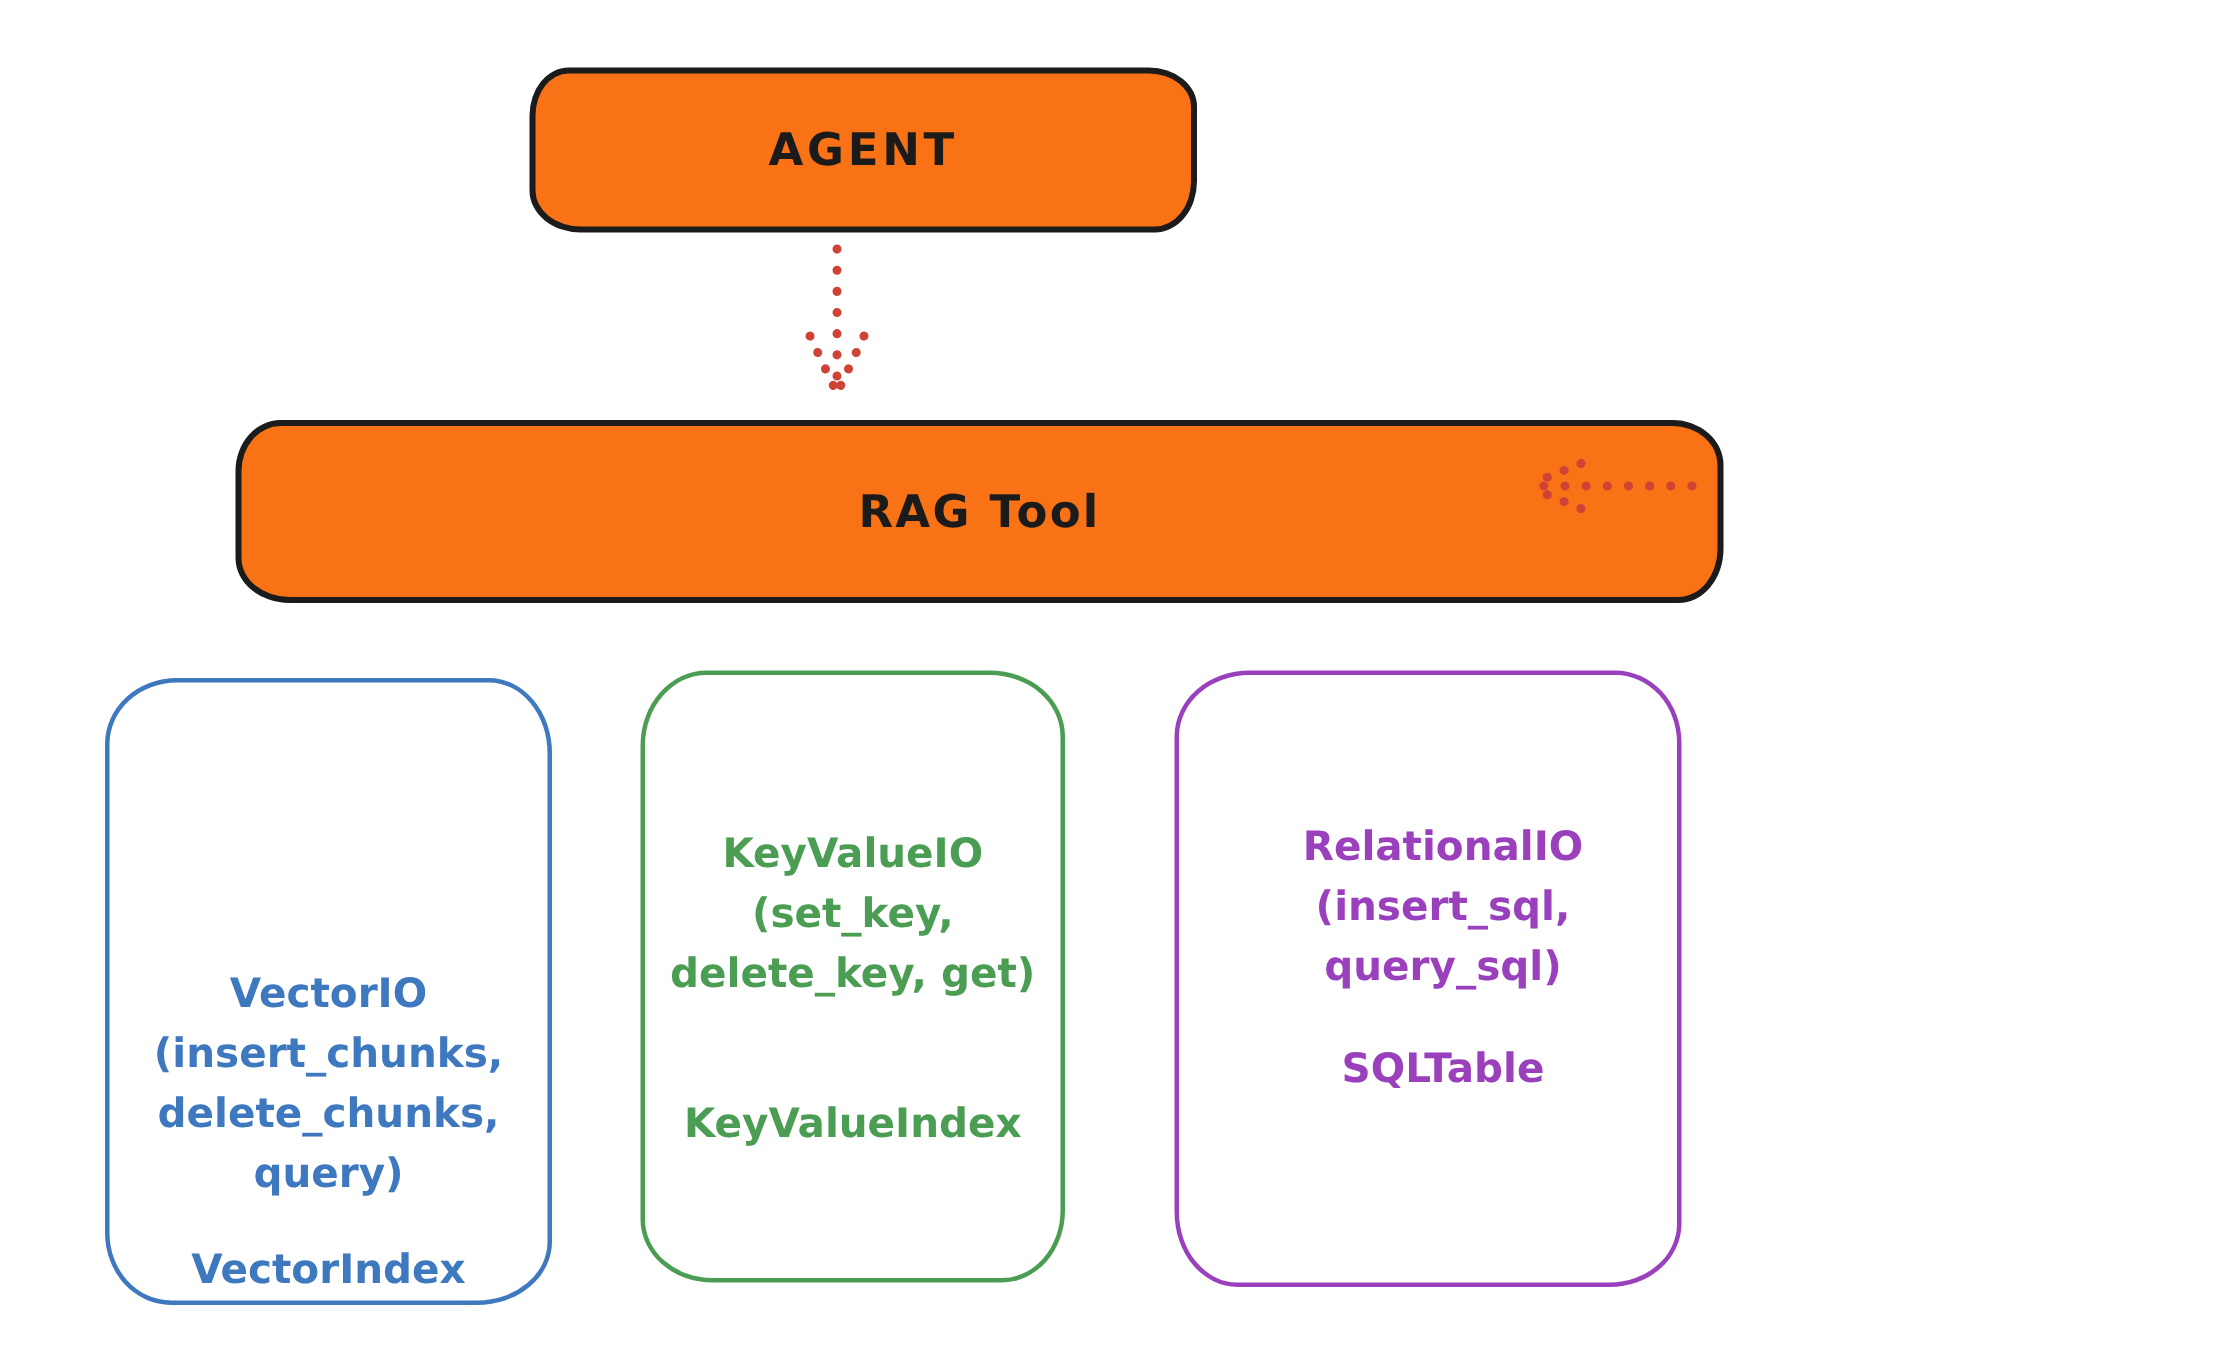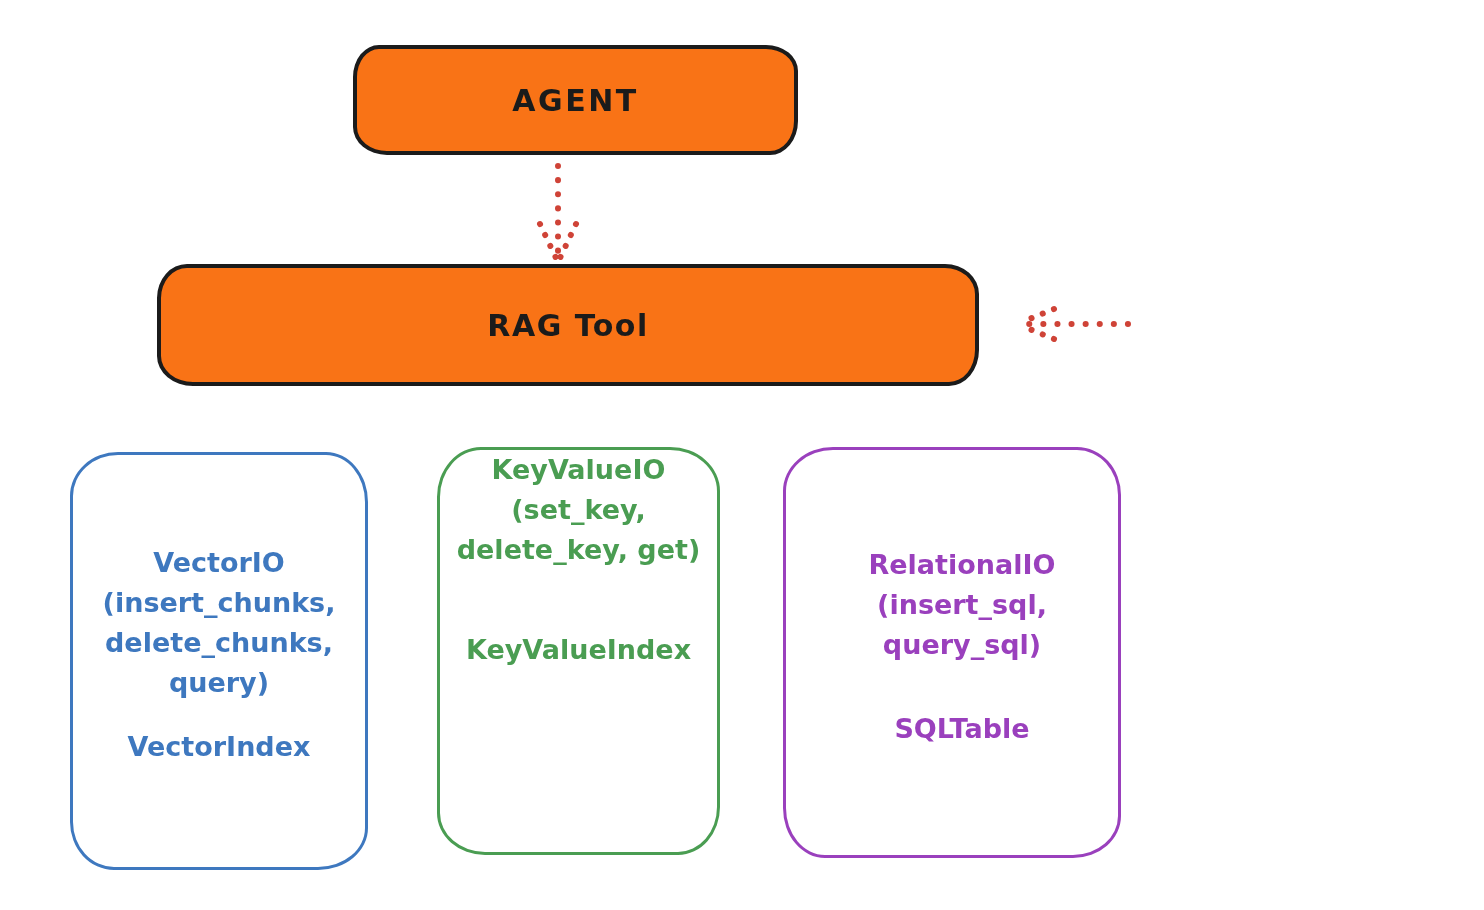--- a/index.html
+++ b/index.html
@@ -31,21 +31,21 @@
     justify-content: center;
     text-align: center;
   }
   .agent-box {
     left: 353px; top: 45px; width: 445px; height: 110px;
     border-color: var(--ink);
     border-width: 4px;
     border-radius: 26px 32px 28px 34px / 32px 26px 34px 28px;
   }
   .rag-box {
-    left: 157px; top: 264px; width: 822px; height: 122px;
+    left: 157px; top: 280px; width: 992px; height: 122px;
     border-color: var(--ink);
     border-width: 4px;
     border-radius: 30px 34px 30px 36px / 34px 30px 36px 30px;
   }
   .node-title {
     color: var(--ink);
     font-size: 30px;
     letter-spacing: 2.5px;
   }
   .rag-title { letter-spacing: 1.5px; }
@@ -59,36 +59,38 @@
     align-items: center;
     text-align: center;
     font-size: 27px;
     line-height: 40px;
   }
   .vector-box {
     left: 70px; top: 452px; width: 298px; height: 418px;
     border-color: var(--blue); color: var(--blue);
     border-radius: 48px 42px 50px 44px / 44px 50px 42px 48px;
     padding-top: 88px;
+    justify-content: flex-end;
   }
   .vector-box .index-label { margin-top: 24px; }
   .keyvalue-box {
-    left: 437px; top: 447px; width: 283px; height: 408px;
+    left: 427px; top: 447px; width: 283px; height: 408px;
     border-color: var(--green); color: var(--green);
     border-radius: 44px 50px 42px 48px / 50px 44px 48px 42px;
+    padding-top: 100px;
   }
   .keyvalue-box .index-label { margin-top: 60px; }
   .relational-box {
     left: 783px; top: 447px; width: 338px; height: 411px;
     border-color: var(--purple); color: var(--purple);
     border-radius: 50px 44px 48px 42px / 44px 48px 42px 50px;
     padding-top: 95px;
     padding-left: 20px;
   }
-  .relational-box .index-label { margin-top: 44px; }
+  .relational-box .index-label { margin-top: 28px; }
 
   .arrow-svg { position: absolute; color: var(--red); }
   .arrow-down-svg { left: 526px; top: 158px; }
   .arrow-left-svg { left: 1012px; top: 300px; }
   .arrow-svg line {
     stroke: currentColor;
     stroke-width: 6;
     stroke-linecap: round;
     fill: none;
   }

